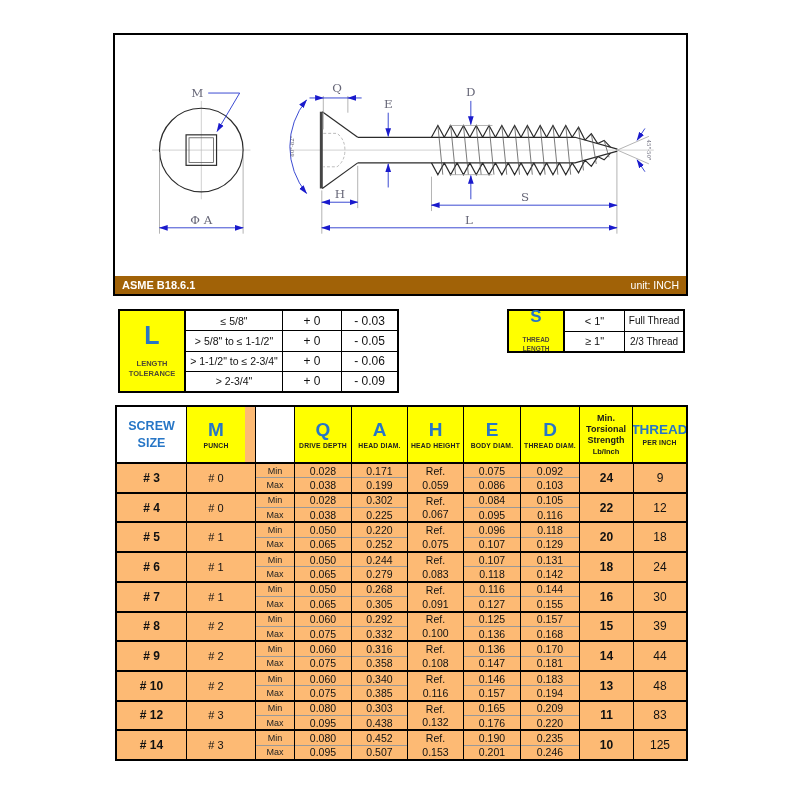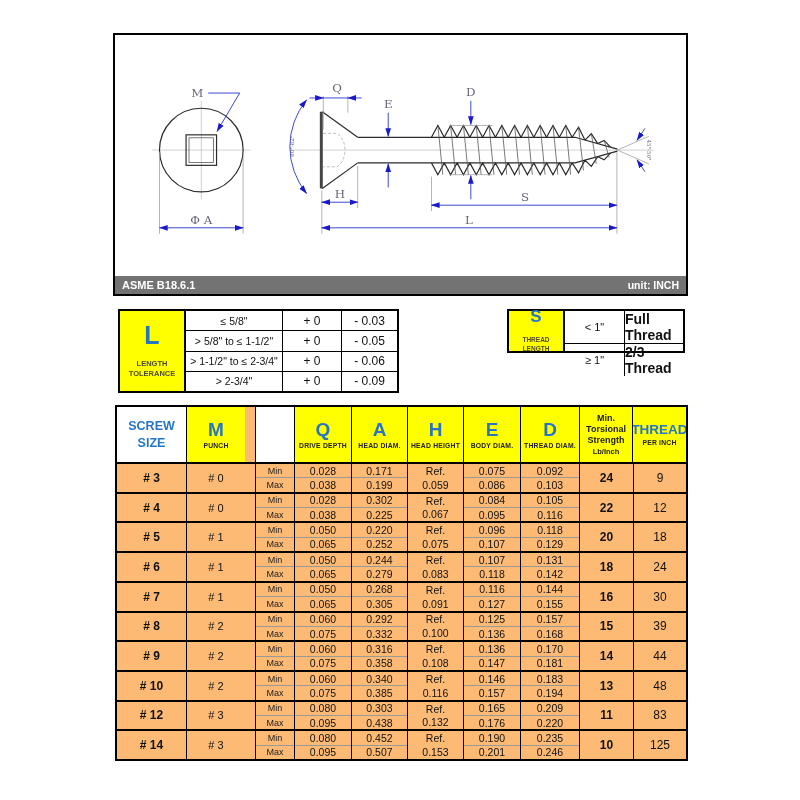--- a/index.html
+++ b/index.html
@@ -1,23 +1,23 @@
 <!DOCTYPE html>
 <html><head>
 <meta charset="utf-8">
 <style>
   html,body{margin:0;padding:0;background:#fff;}
   .page{position:relative;width:800px;height:800px;background:#fff;font-family:"Liberation Sans",sans-serif;color:#111;}
 
   
   .drawing-panel{position:absolute;left:113px;top:33px;width:575px;height:263px;border:2px solid #000;box-sizing:border-box;display:flex;flex-direction:column;background:#fff;}
   .drawing-panel svg{flex:1;display:block;}
-  .drawing-footer{height:18px;background:#737373;color:#fff;display:flex;align-items:center;justify-content:space-between;padding:0 7px;text-align:right;}
+  .drawing-footer{height:18px;background:#a16207;color:#fff;display:flex;align-items:center;justify-content:space-between;padding:0 7px;text-align:right;}
   .drawing-footer .std{font-size:11px;font-weight:bold;}
-  .drawing-footer .unit{font-size:10.5px;font-weight:bold;}
+  .drawing-footer .unit{font-size:10.5px;font-weight:normal;}
 
   
   .ltol{position:absolute;left:118px;top:309px;width:281px;height:84px;border:2px solid #000;box-sizing:border-box;display:flex;background:#fff;}
   .ltol-head{width:64px;background:#ffff00;border-right:2px solid #000;display:flex;flex-direction:column;align-items:center;justify-content:center;}
   .sym-big{font-size:25px;font-weight:bold;color:#2776c6;line-height:1;}
   .sym-cap{font-size:7.5px;font-weight:bold;color:#4f4a33;text-align:center;white-space:pre-line;line-height:1.35;margin-top:11px;}
   .ltol-rows{flex:1;display:flex;flex-direction:column;}
   .ltol-row{flex:1;display:flex;}
   .ltol-row + .ltol-row{border-top:1.5px solid #000;}
   .lc{display:flex;align-items:center;justify-content:center;box-sizing:border-box;}
@@ -26,21 +26,21 @@
   .c-minus{flex:1;border-left:1.5px solid #000;font-size:12px;}
 
   .stl{position:absolute;left:507px;top:309px;width:178px;height:44px;border:2px solid #000;box-sizing:border-box;display:flex;background:#fff;}
   .stl-head{width:54px;background:#ffff00;border-right:2px solid #000;display:flex;flex-direction:column;align-items:center;justify-content:center;}
   .stl-head .sym-big{font-size:17px;}
   .stl-head .sym-cap{font-size:6.5px;}
   .stl-rows{flex:1;display:flex;flex-direction:column;}
   .stl-row{flex:1;display:flex;}
   .stl-row + .stl-row{border-top:1.5px solid #000;}
   .c-len{width:59px;display:flex;align-items:center;justify-content:center;font-size:11px;box-sizing:border-box;}
-  .c-thread{flex:1;border-left:1.5px solid #000;display:flex;align-items:center;justify-content:center;font-size:14px;font-weight:bold;box-sizing:border-box;}
+  .c-thread{flex:1;border-left:1.5px solid #000;display:flex;align-items:center;justify-content:center;font-size:10px;font-weight:normal;box-sizing:border-box;}
 
   
   .screw{position:absolute;left:115px;top:405px;width:573px;height:356px;border:2.5px solid #000;box-sizing:border-box;display:flex;flex-direction:column;background:#fdba74;}
   .st-header{height:57px;display:flex;border-bottom:2px solid #000;box-sizing:border-box;}
   .st-body{flex:1;display:flex;flex-direction:column;}
   .st-row{flex:1;display:flex;}
   .st-body .st-row + .st-row{border-top:2px solid #000;}
   .st-cell{display:flex;flex-direction:column;align-items:center;justify-content:center;box-sizing:border-box;overflow:hidden;}
   .st-cell + .st-cell{border-left:1.5px solid #000;}
   .col-size{width:69px;}

